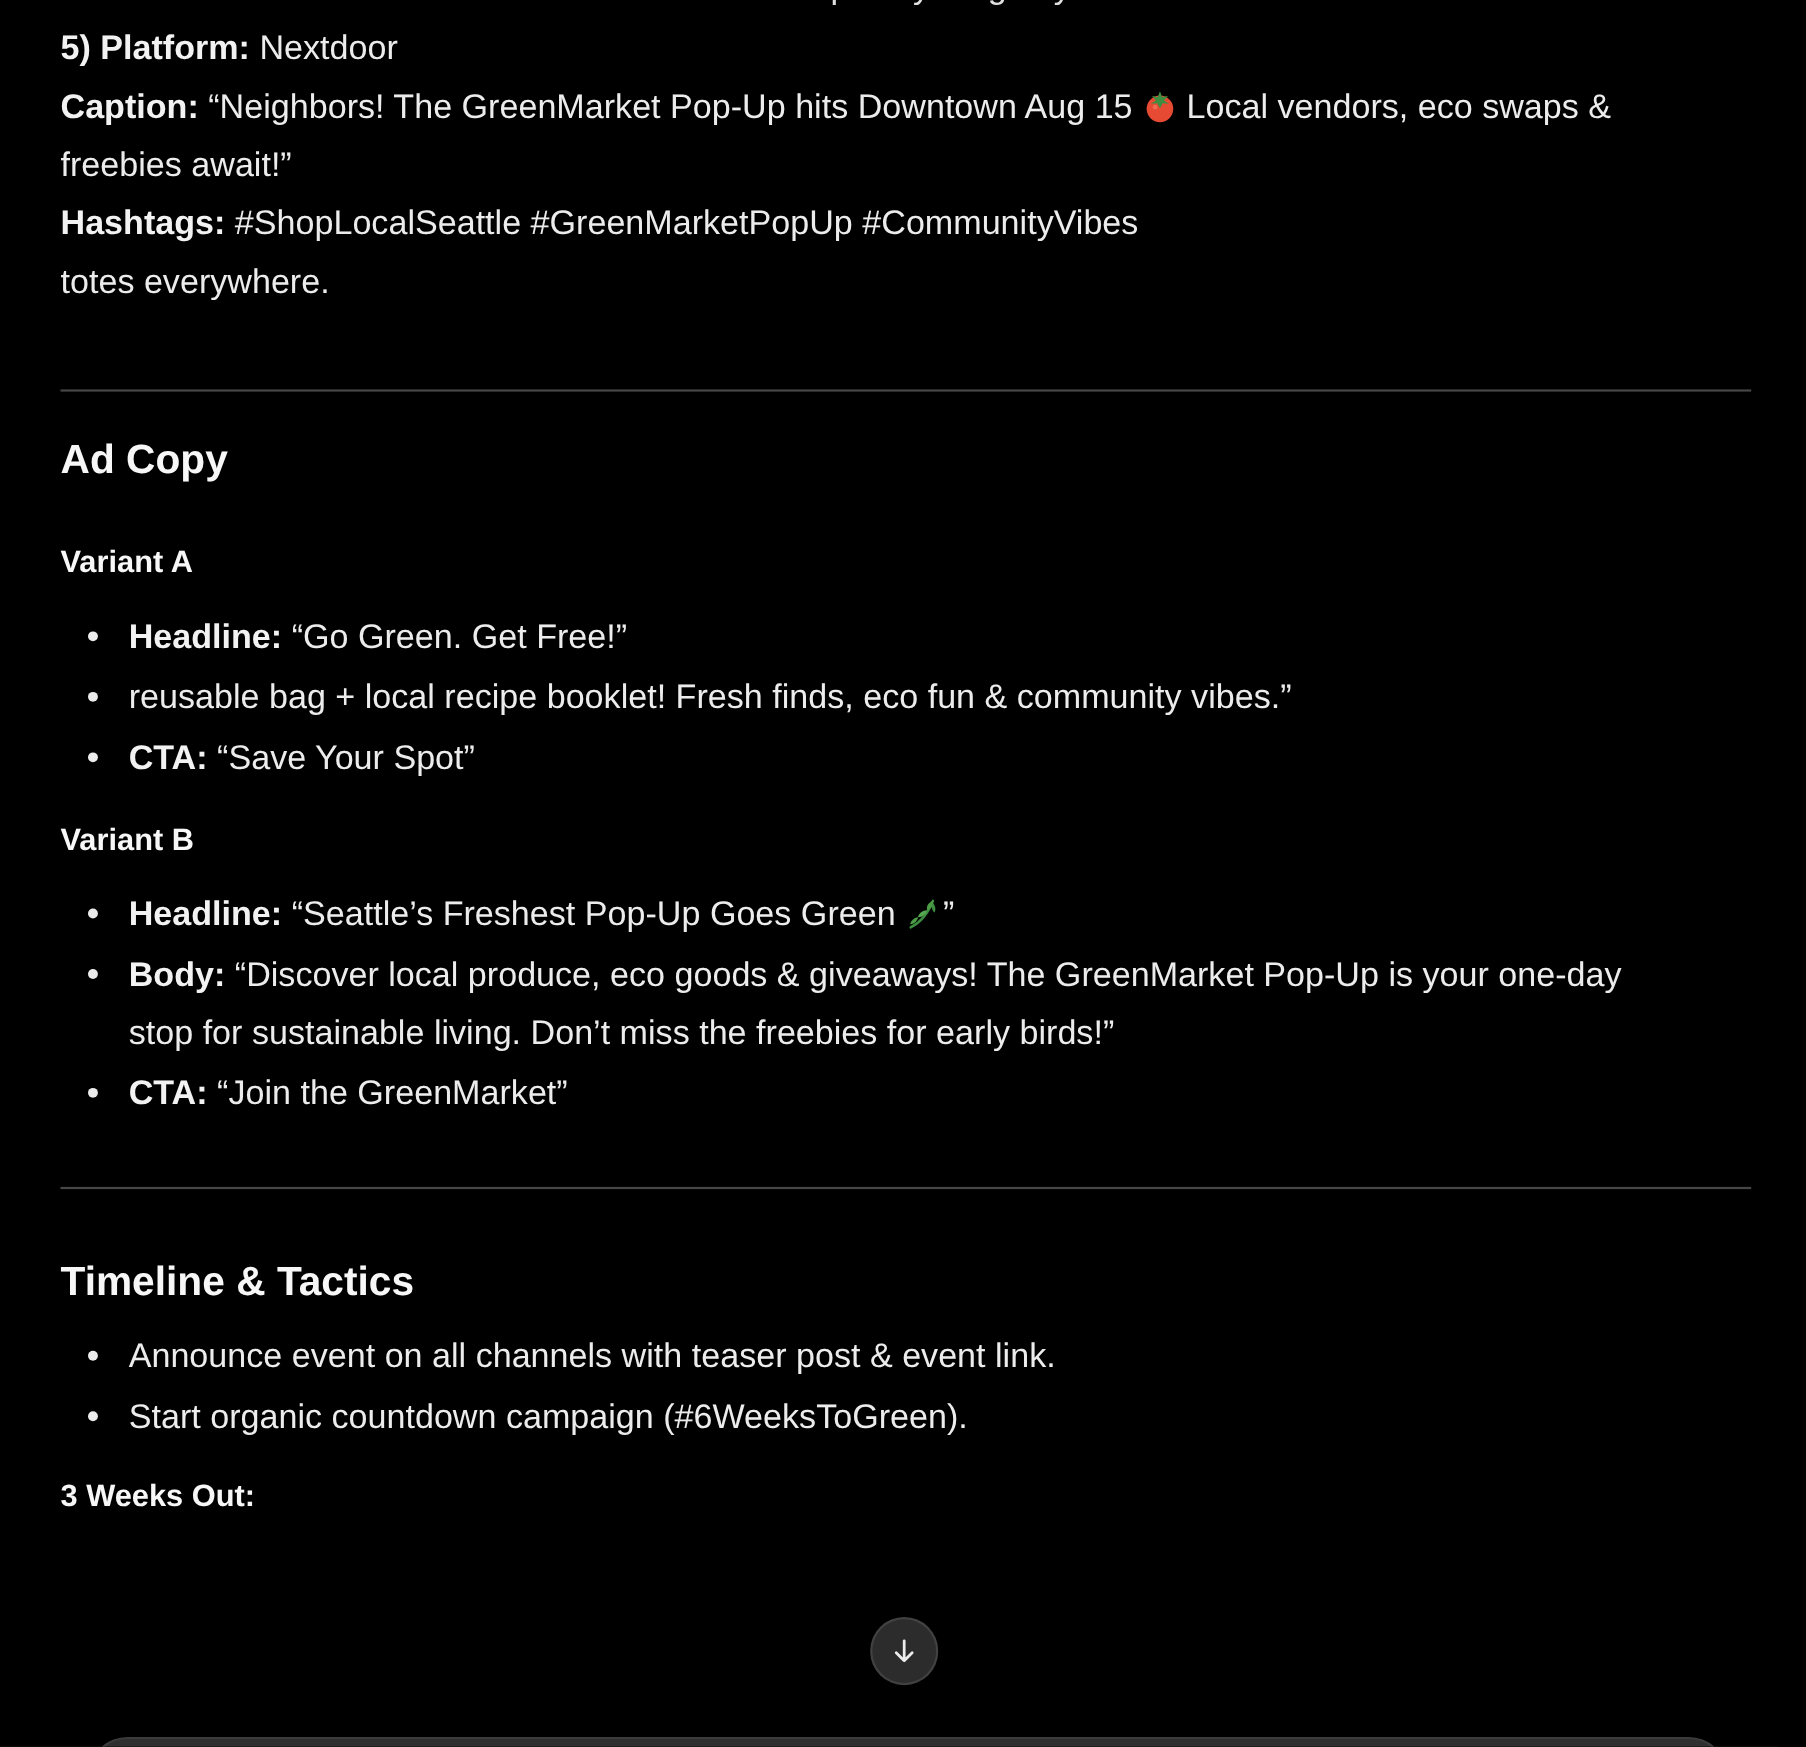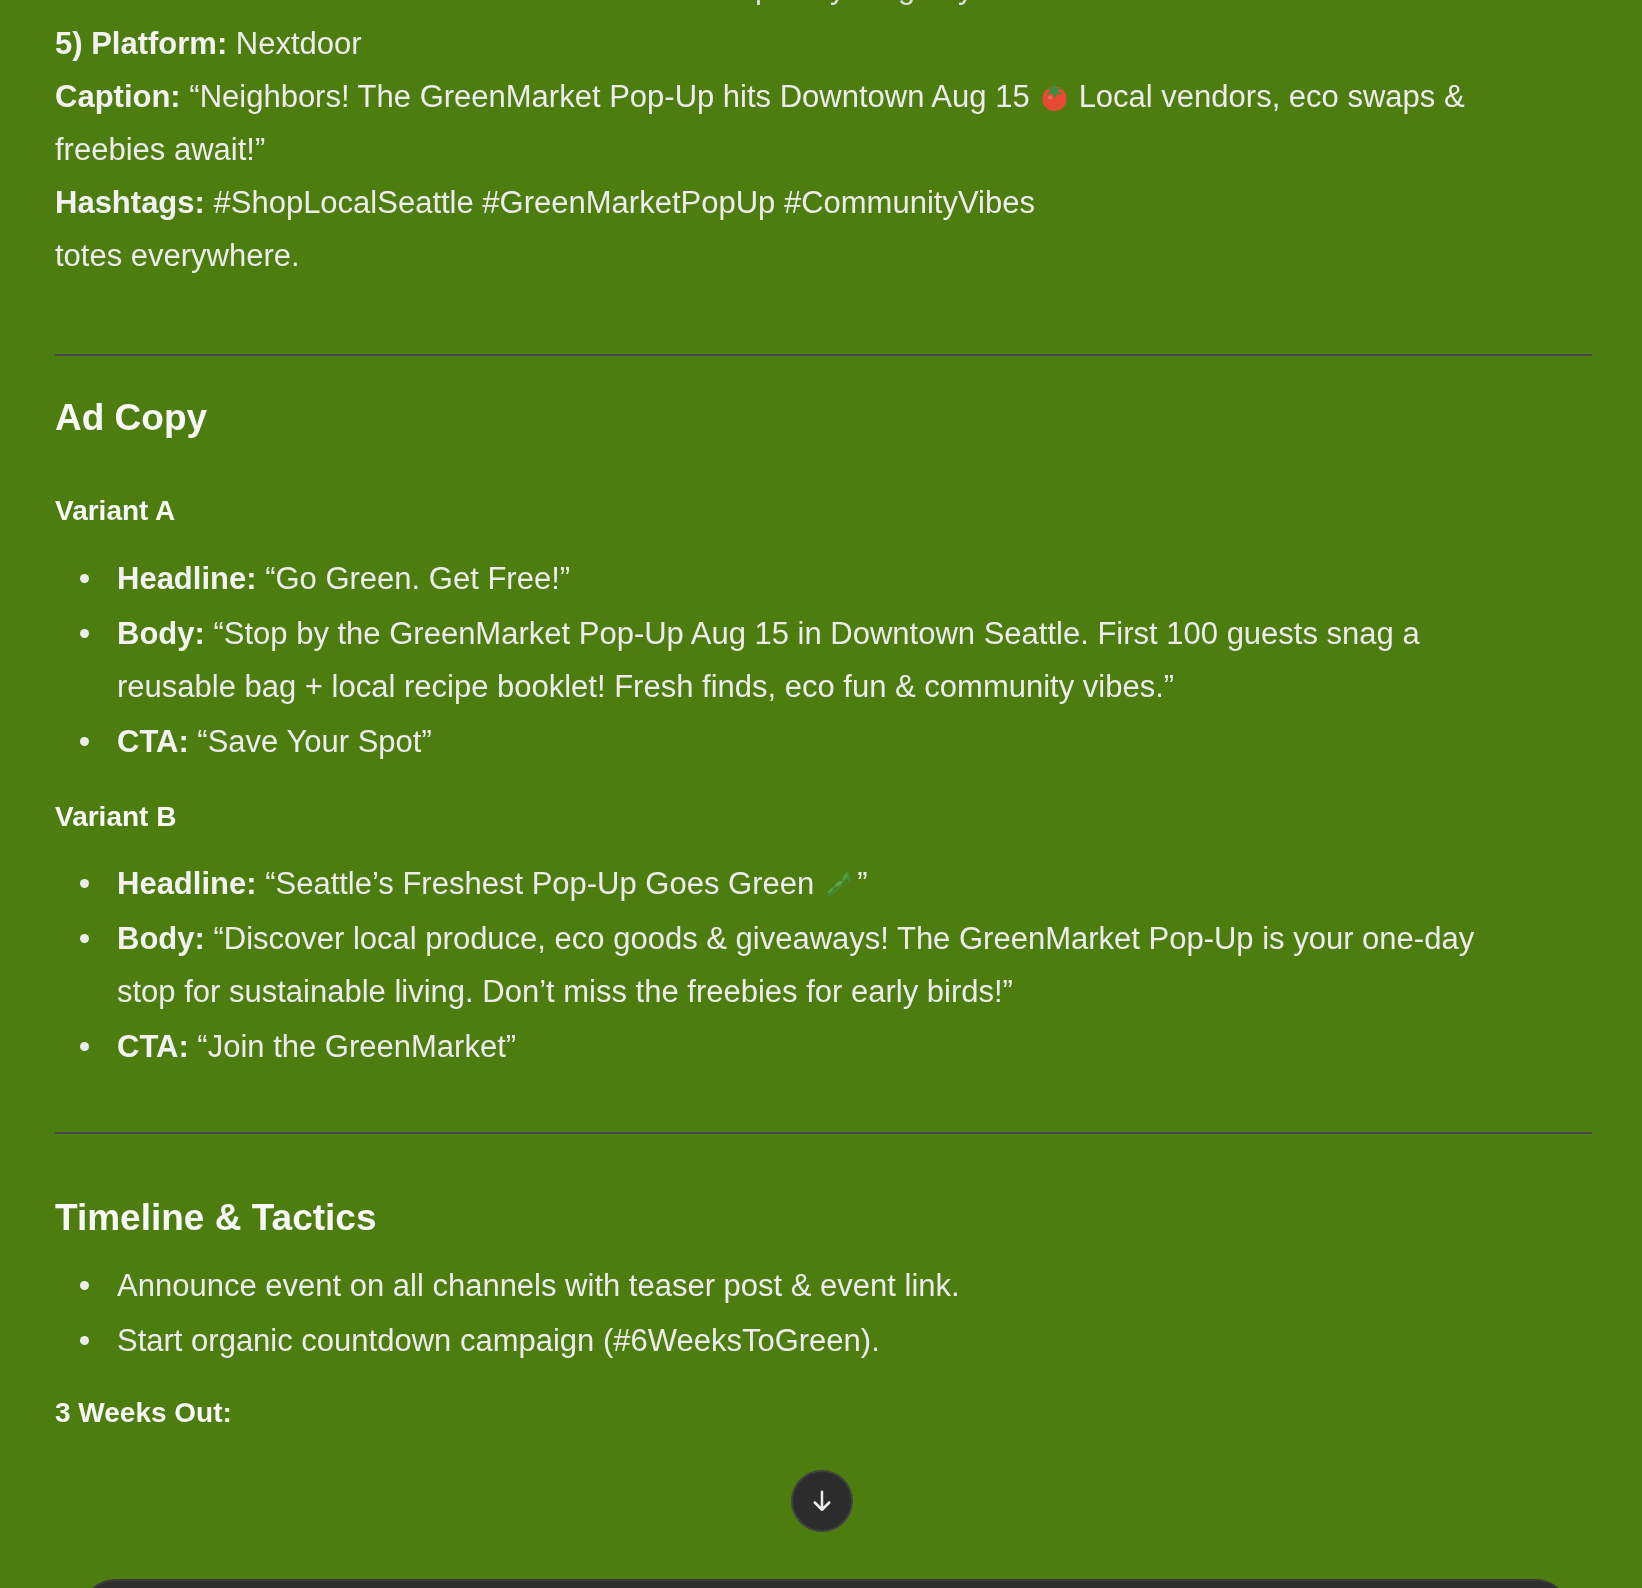--- a/index.html
+++ b/index.html
@@ -1,20 +1,20 @@
 <!DOCTYPE html>
 <html><head>
 <meta charset="utf-8">
 <style>
   html,body{margin:0;padding:0;background:#212121;}
   .page{
     position:relative;
     width:1642px;height:1588px;
     overflow:hidden;
-    background:#4d7c0f;
+    background:#000000;
     color:#ECECEC;
     font-family:"Liberation Sans","DejaVu Sans",sans-serif;
     font-size:31px;
     line-height:53px;
   }
   .content{padding:17px 50px 0 55px;}
   b{font-weight:700;color:#F2F2F2;}
   .line{display:block;}
   hr{border:none;border-top:2px solid #474747;margin:0;}
   .hr-1{margin-top:72px;}
@@ -93,21 +93,20 @@
     <hr class="hr-1">
 
     <h3 class="h-adcopy">Ad Copy</h3>
 
     <h4 class="h-varA">Variant A</h4>
     <ul class="ul-a">
       <li>
         <span class="line"><b>Headline:</b><span> “Go Green. Get Free!”</span></span>
       </li>
       <li>
-        <span class="line"><b>Body:</b><span> “Stop by the GreenMarket Pop-Up Aug 15 in Downtown Seattle. First 100 guests snag a</span></span>
         <span class="line">reusable bag + local recipe booklet! Fresh finds, eco fun &amp; community vibes.”</span>
       </li>
       <li>
         <span class="line"><b>CTA:</b><span> “Save Your Spot”</span></span>
       </li>
     </ul>
 
     <h4 class="h-varB">Variant B</h4>
     <ul class="ul-b">
       <li>

